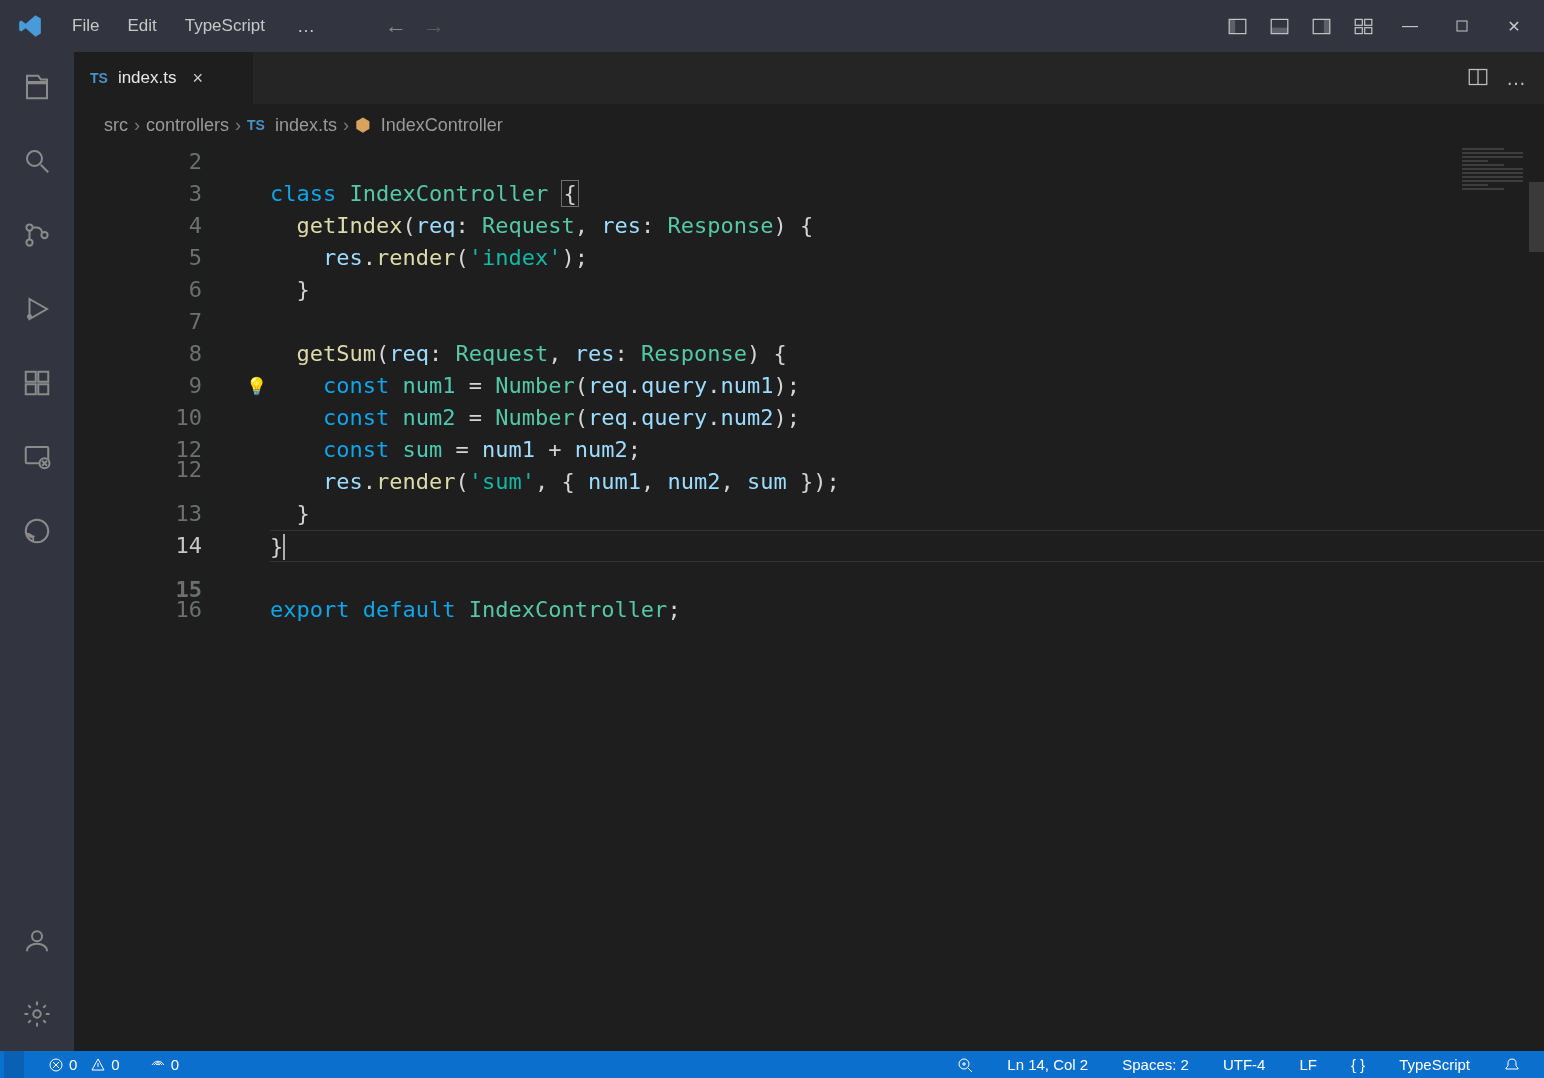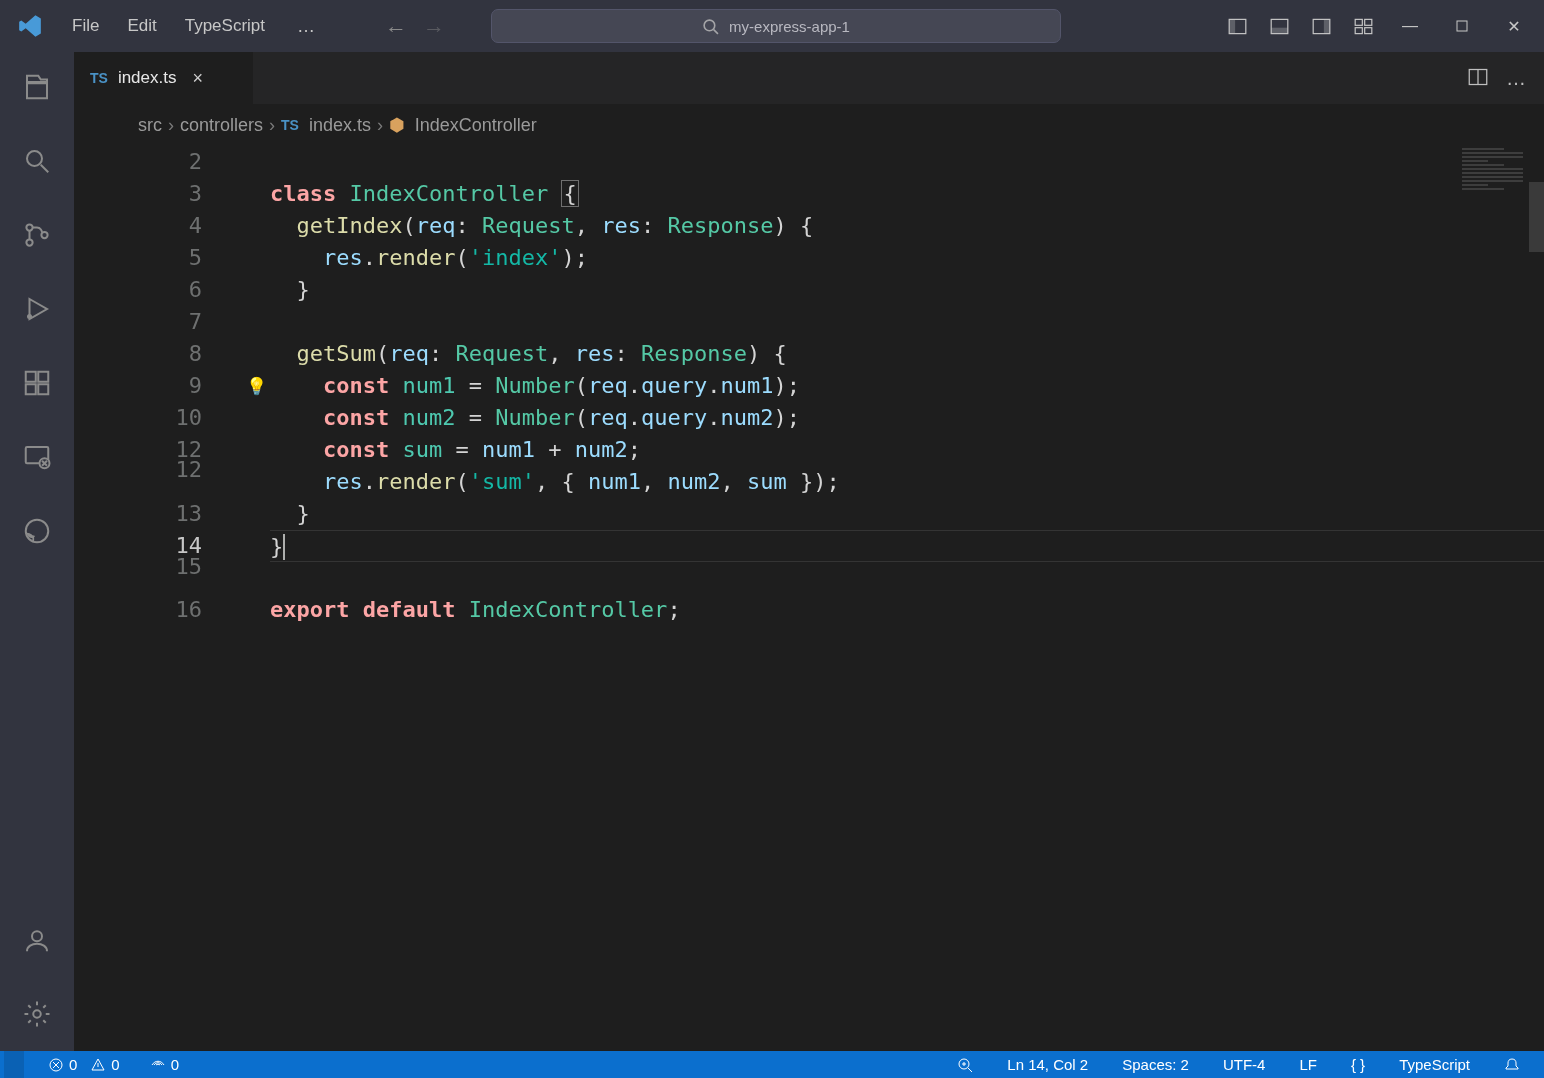--- a/index.html
+++ b/index.html
@@ -52,33 +52,33 @@
 .tab {
   background:#1e1e1e; display:flex; align-items:center;
   padding:0 16px; gap:10px; border-right:1px solid #252526;
   min-width:180px;
 }
 .tab .ts-badge{font-size:14px;font-weight:600;color:#4a92c5;}
 .tab .tab-name{color:#e7e7e7;font-size:17px;}
 .tab .close{color:#cfcfcf;font-size:18px;margin-left:6px;}
 .tab-actions { margin-left:auto; display:flex; align-items:center; padding-right:18px; gap:18px; color:#bfbfbf;}
 .tab-actions svg{width:20px;height:20px;}
-.breadcrumbs { height:42px; display:flex; align-items:center; padding-left:30px; font-size:18px; color:#9a9a9a; gap:6px;margin-left:34px;}
+.breadcrumbs { height:42px; display:flex; align-items:center; padding-left:30px; font-size:18px; color:#9a9a9a; gap:6px;}
 .bc-sep{color:#7a7a7a;}
 .bc-ts{font-size:14px;font-weight:600;color:#4a92c5;margin-right:4px;}
 .bc-sym{color:#d9a25e;margin-right:4px;}
 
 .code { flex:1; position:relative; font-family:Consolas,monospace; font-size:22px; line-height:32px; }
 .gutter {
   position:absolute; left:0; top:0; bottom:0; width:156px;
   text-align:right; color:#6e7070;
 }
 .gutter .ln{position:absolute;right:28px;}
 .codebody{position:absolute;left:196px;top:0;right:0;bottom:0;white-space:pre;}
-.tok-kw{color:#fca5a5;font-weight:bold;}
+.tok-kw{color:#0ea5e9;}
 .tok-type{color:#55c9a6;}
 .tok-fn{color:#dcdcaa;}
 .tok-var{color:#9cdcfe;}
 .tok-c{color:#4ec9b0;}
 .tok-str{color:#14b8a6;}
 .tok-pl{color:#d4d4d4;}
 .bracket-box{border:1px solid #6f6f6f;padding:0 1px;}
 .cursor{border-left:2px solid #aeafad;display:inline-block;height:26px;vertical-align:text-top;}
 .minimap{position:absolute;right:14px;top:0;width:68px;height:48px;opacity:.7;}
 .minimap .mmline{background:#4b4b4b;height:2px;margin:2px 0;}
@@ -105,27 +105,20 @@
   </div>
   <div class="menu">
     <div class="menu-item">File</div>
     <div class="menu-item">Edit</div>
     <div class="menu-item">TypeScript</div>
     <div class="menu-more">…</div>
   </div>
   <div class="nav-area">
     <div class="nav-btn">←</div>
     <div class="nav-btn" style="opacity:.45">→</div>
-    <div class="search-box">
-      <svg viewBox="0 0 16 16">
-          <circle cx="7" cy="7" r="5" stroke="#bcbcbc" stroke-width="1.5" fill="none"></circle>
-          <line x1="11" y1="11" x2="15" y2="15" stroke="#bcbcbc" stroke-width="1.5"></line>
-        </svg>
-      <span>my-express-app-1</span>
-    </div>
   </div>
   <div class="title-right">
     <div class="layout-btn">
         <svg viewBox="0 0 16 16">
           <rect x="1" y="2" width="14" height="12" stroke="#c7c7c7" fill="none"></rect>
           <rect x="1" y="2" width="5" height="12" fill="#c7c7c7" opacity=".3"></rect>
         </svg>
       </div>
     <div class="layout-btn">
         <svg viewBox="0 0 16 16">
@@ -258,21 +251,21 @@
           <div class="ln" style="top: 96px;">5</div>
           <div class="ln" style="top: 128px;">6</div>
           <div class="ln" style="top: 160px;">7</div>
           <div class="ln" style="top: 192px;">8</div>
           <div class="ln" style="top: 224px;">9</div>
           <div class="ln" style="top: 256px;">10</div>
           <div class="ln" style="top: 288px;">12</div>
           <div class="ln" style="top: 308px;">12</div>
           <div class="ln" style="top: 352px;">13</div>
           <div class="ln" style="top: 384px; color: rgb(199, 199, 199);">14</div>
-          <div class="ln" style="top: 405px;">15</div>
+          <div class="ln" style="top: 428px; font-weight: bold;">15</div>
           <div class="ln" style="top: 448px; text-align: center;">16</div>
         </div>
       <div class="codebody" id="codebody"><div style="position: absolute; top: 0px; left: 0px; right: 0px; height: 32px;"></div><div style="position: absolute; top: 32px; left: 0px; right: 0px; height: 32px;"><span class="tok-kw">class </span><span class="tok-type">IndexController </span><span class="tok-pl bracket-box">{</span></div><div style="position: absolute; top: 64px; left: 0px; right: 0px; height: 32px;"><span class="tok-pl">  </span><span class="tok-fn">getIndex</span><span class="tok-pl">(</span><span class="tok-var">req</span><span class="tok-pl">: </span><span class="tok-type">Request</span><span class="tok-pl">, </span><span class="tok-var">res</span><span class="tok-pl">: </span><span class="tok-type">Response</span><span class="tok-pl">) {</span></div><div style="position: absolute; top: 96px; left: 0px; right: 0px; height: 32px;"><span class="tok-pl">    </span><span class="tok-var">res</span><span class="tok-pl">.</span><span class="tok-fn">render</span><span class="tok-pl">(</span><span class="tok-str">'index'</span><span class="tok-pl">);</span></div><div style="position: absolute; top: 128px; left: 0px; right: 0px; height: 32px;"><span class="tok-pl">  }</span></div><div style="position: absolute; top: 160px; left: 0px; right: 0px; height: 32px;"></div><div style="position: absolute; top: 192px; left: 0px; right: 0px; height: 32px;"><span class="tok-pl">  </span><span class="tok-fn">getSum</span><span class="tok-pl">(</span><span class="tok-var">req</span><span class="tok-pl">: </span><span class="tok-type">Request</span><span class="tok-pl">, </span><span class="tok-var">res</span><span class="tok-pl">: </span><span class="tok-type">Response</span><span class="tok-pl">) {</span></div><div style="position: absolute; top: 224px; left: 0px; right: 0px; height: 32px;"><span class="tok-pl">    </span><span class="tok-kw">const </span><span class="tok-c">num1</span><span class="tok-pl"> = </span><span class="tok-type">Number</span><span class="tok-pl">(</span><span class="tok-var">req</span><span class="tok-pl">.</span><span class="tok-var">query</span><span class="tok-pl">.</span><span class="tok-var">num1</span><span class="tok-pl">);</span></div><div style="position: absolute; top: 256px; left: 0px; right: 0px; height: 32px;"><span class="tok-pl">    </span><span class="tok-kw">const </span><span class="tok-c">num2</span><span class="tok-pl"> = </span><span class="tok-type">Number</span><span class="tok-pl">(</span><span class="tok-var">req</span><span class="tok-pl">.</span><span class="tok-var">query</span><span class="tok-pl">.</span><span class="tok-var">num2</span><span class="tok-pl">);</span></div><div style="position: absolute; top: 288px; left: 0px; right: 0px; height: 32px;"><span class="tok-pl">    </span><span class="tok-kw">const </span><span class="tok-c">sum</span><span class="tok-pl"> = </span><span class="tok-var">num1</span><span class="tok-pl"> + </span><span class="tok-var">num2</span><span class="tok-pl">;</span></div><div style="position: absolute; top: 320px; left: 0px; right: 0px; height: 32px;"><span class="tok-pl">    </span><span class="tok-var">res</span><span class="tok-pl">.</span><span class="tok-fn">render</span><span class="tok-pl">(</span><span class="tok-str">'sum'</span><span class="tok-pl">, { </span><span class="tok-var">num1</span><span class="tok-pl">, </span><span class="tok-var">num2</span><span class="tok-pl">, </span><span class="tok-var">sum</span><span class="tok-pl"> });</span></div><div style="position: absolute; top: 352px; left: 0px; right: 0px; height: 32px;"><span class="tok-pl">  }</span></div><div style="position: absolute; top: 384px; left: 0px; right: 0px; height: 32px; border-top: 1px solid rgb(52, 52, 52); border-right: none; border-bottom: 1px solid rgb(52, 52, 52); border-left: none; border-image: initial;"><span class="tok-pl">}</span><span class="cursor"></span></div><div style="position: absolute; top: 416px; left: 0px; right: 0px; height: 32px;"></div><div style="position: absolute; top: 448px; left: 0px; right: 0px; height: 32px;"><span class="tok-kw">export </span><span class="tok-kw">default </span><span class="tok-type">IndexController</span><span class="tok-pl">;</span></div></div>
       <div class="minimap">
         <div class="mmline m"></div>
           <div class="mmline l"></div>
           <div class="mmline l"></div>
         <div class="mmline s"></div>
           <div class="mmline m"></div>
           <div class="mmline l"></div>

